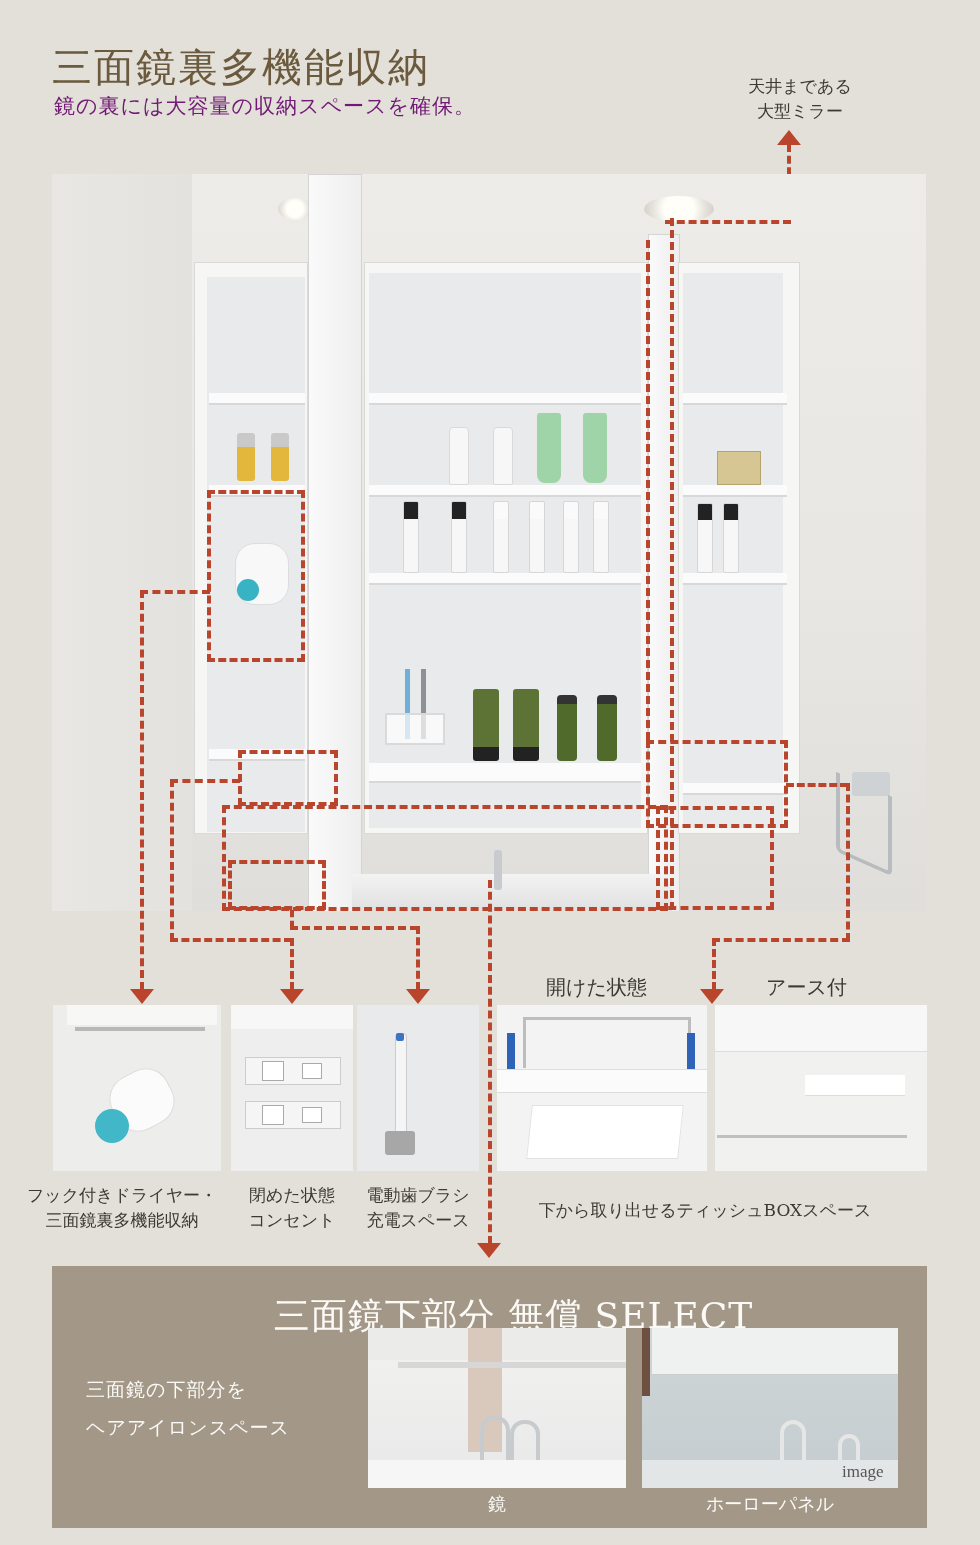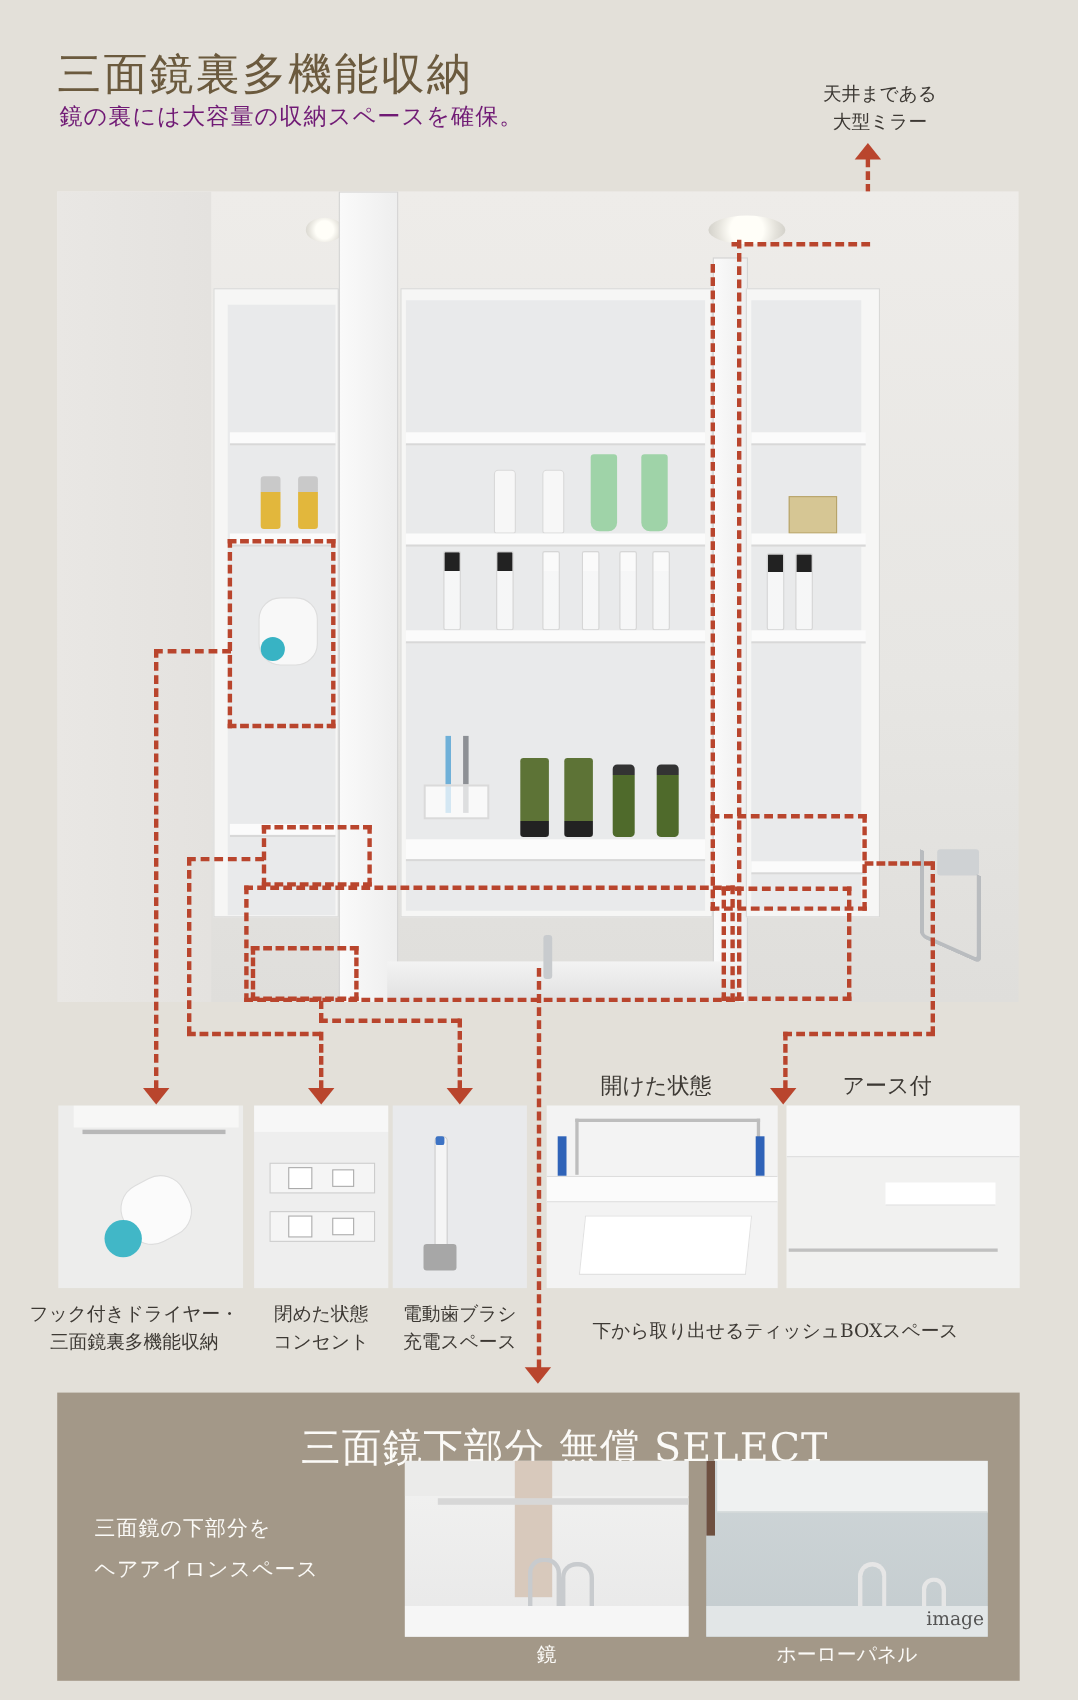--- a/index.html
+++ b/index.html
@@ -46,21 +46,21 @@
 
   
   .thumb { background: #f1f1f0; overflow: hidden; }
   .cap { font-size: 17px; line-height: 25px; color: #3d3934; text-align: center; }
   .state-label { font-size: 20px; color: #3d3934; }
 
   
   .select-panel { left: 52px; top: 1266px; width: 875px; height: 262px; background: #a39888; }
   .select-title { left: 0; top: 26px; width: 875px; text-align: center; font-size: 36px; color: #fbfaf7; letter-spacing: 1px; margin-left: 24px; }
   .select-body { left: 34px; top: 104px; font-size: 19px; line-height: 38px; color: #fbfaf7; letter-spacing: 1px; }
-  .select-img { background: linear-gradient(180deg,#f2f2f1,#e8e8e8); overflow: hidden; }
+  .select-img { background: linear-gradient(180deg,#f2f2f1,#e8e8e8); overflow: hidden; font-family: Liberation Serif, serif; }
   .select-cap { font-size: 18px; color: #fbfaf7; text-align: center; }
   .faucet { border: 4px solid #c8cbce; border-bottom: none; border-radius: 14px 14px 0 0; }
 </style>
 </head>
 <body>
 
 <h1 class="abs title">三面鏡裏多機能収納</h1>
 <div class="abs lead">
   <div>鏡の裏には大容量の収納スペースを確保。</div>
 </div>

